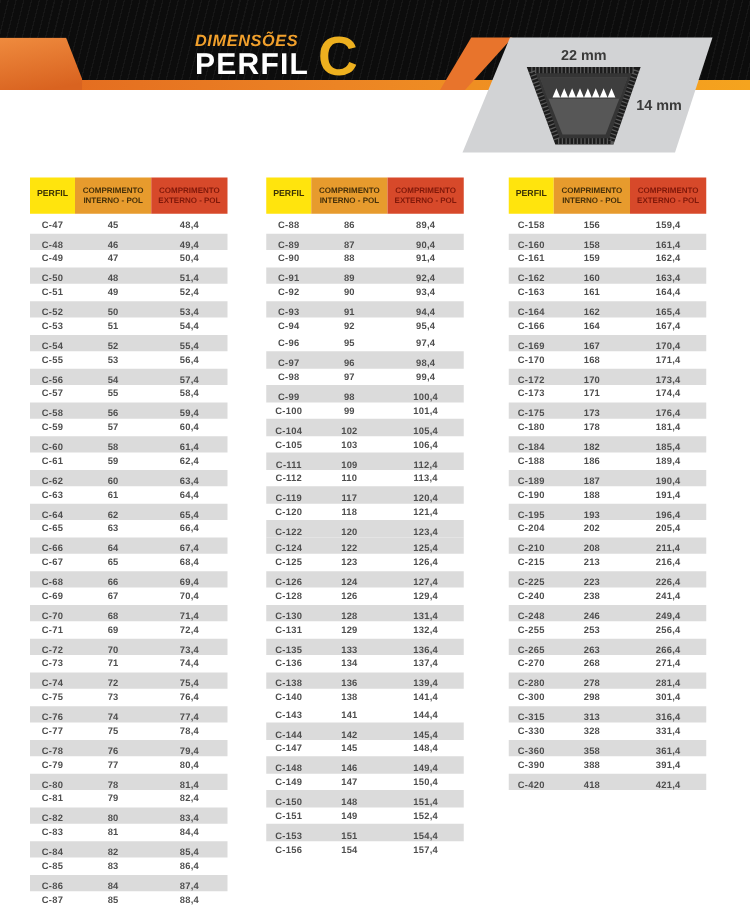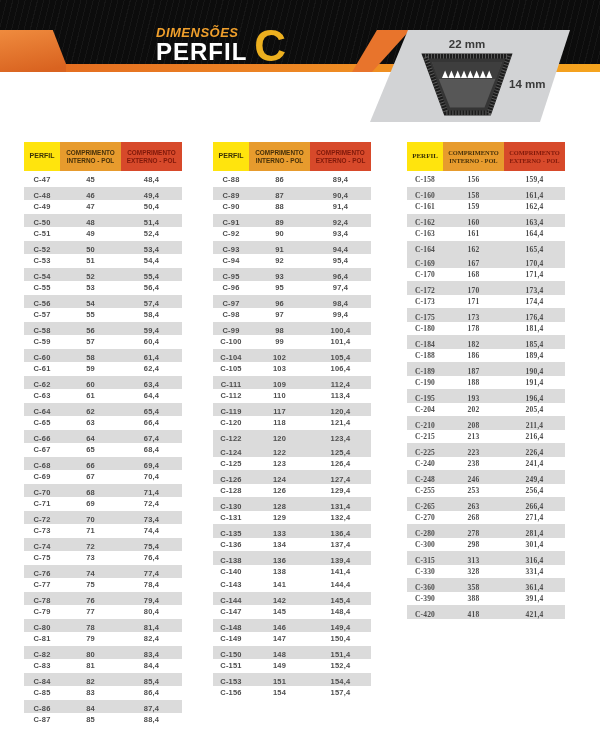--- a/index.html
+++ b/index.html
@@ -42,21 +42,21 @@
   }
   .profile-letter{
     color:#edb01f; font-size:44px; font-weight:bold; line-height:.82;
     margin-left:7px; margin-top:2px;
   }
   
   .diagram-svg{position:absolute; left:330px; top:0; width:270px; height:130px;}
   
   .tables{position:absolute; left:0; top:142px; width:600px;}
   .vtable{position:absolute; top:0; width:158px;}
-  .vtable.t0{left:24px;} .vtable.t1{left:213px;} .vtable.t2{left:407px;font-family:Liberation Serif, serif;}
+  .vtable.t0{left:24px;} .vtable.t1{left:213px;} .vtable.t2{left:407px;}
   .thead{display:flex; height:29px;}
   .hcell{
     display:flex; align-items:center; justify-content:center; text-align:center;
     font-size:6.4px; font-weight:bold; line-height:1.25; white-space:pre-line;
   }
   .hcell.c0{width:36px; background:var(--yellow); color:#3b3205; font-size:7px;}
   .hcell.c1{width:61px; background:var(--orange); color:#45300a;}
   .hcell.c2{width:61px; background:var(--red); color:#7f180a;}
   .tbody{margin-top:2px;}
   .trow{display:flex; height:13.5px;}
@@ -357,25 +357,20 @@
         <div class="trow alt">
           <div class="tcell c0">C-93</div>
           <div class="tcell c1">91</div>
           <div class="tcell c2">94,4</div>
         </div>
         <div class="trow">
           <div class="tcell c0">C-94</div>
           <div class="tcell c1">92</div>
           <div class="tcell c2">95,4</div>
         </div>
-        <div class="trow alt">
-          <div class="tcell c0">C-95</div>
-          <div class="tcell c1">93</div>
-          <div class="tcell c2">96,4</div>
-        </div>
         <div class="trow">
           <div class="tcell c0">C-96</div>
           <div class="tcell c1">95</div>
           <div class="tcell c2">97,4</div>
         </div>
         <div class="trow alt">
           <div class="tcell c0">C-97</div>
           <div class="tcell c1">96</div>
           <div class="tcell c2">98,4</div>
         </div>
@@ -559,20 +554,25 @@
         <div class="trow">
           <div class="tcell c0">C-163</div>
           <div class="tcell c1">161</div>
           <div class="tcell c2">164,4</div>
         </div>
         <div class="trow alt">
           <div class="tcell c0">C-164</div>
           <div class="tcell c1">162</div>
           <div class="tcell c2">165,4</div>
         </div>
+        <div class="trow">
+          <div class="tcell c0">C-166</div>
+          <div class="tcell c1">164</div>
+          <div class="tcell c2">167,4</div>
+        </div>
         <div class="trow alt">
           <div class="tcell c0">C-169</div>
           <div class="tcell c1">167</div>
           <div class="tcell c2">170,4</div>
         </div>
         <div class="trow">
           <div class="tcell c0">C-170</div>
           <div class="tcell c1">168</div>
           <div class="tcell c2">171,4</div>
         </div>

